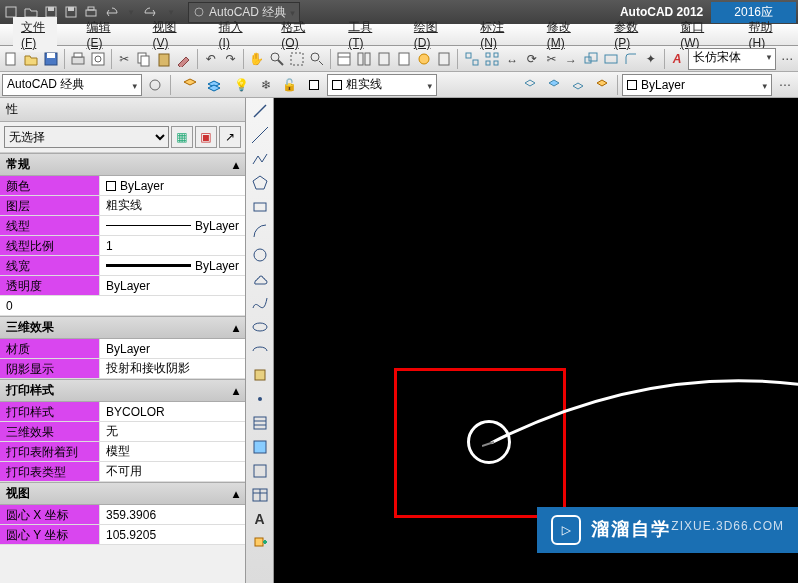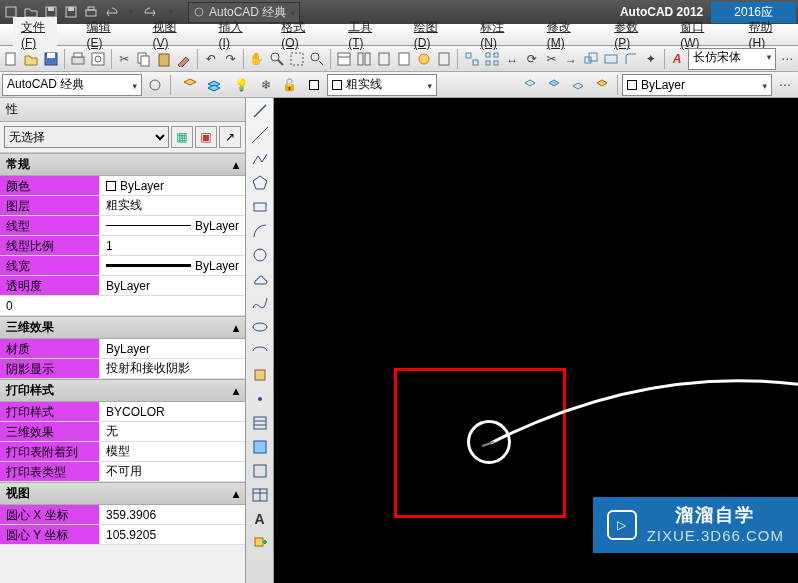--- a/index.html
+++ b/index.html
@@ -47,23 +47,23 @@
 .linesamp.thick { height: 3px; }
 
 .draw-toolbar { width: 28px; background: linear-gradient(#f5f5f5,#dcdcdc); border-right: 1px solid #999; display: flex; flex-direction: column; align-items: center; padding: 2px 0; gap: 2px; }
 .dtbtn { width: 22px; height: 22px; display: inline-flex; align-items: center; justify-content: center; color: #305080; }
 
 .canvas { flex: 1; background: #000; position: relative; overflow: hidden; }
 .red-box { position: absolute; border: 3px solid #e00; }
 .circ { position: absolute; border: 3px solid #fff; border-radius: 50%; }
 .watermark { position: absolute; right: 0; bottom: 30px; background: #1a6fb3; color: #fff; padding: 8px 14px; display: flex; align-items: center; gap: 10px; }
 .watermark .logo { width: 30px; height: 30px; border: 2px solid #fff; border-radius: 6px; display: flex; align-items: center; justify-content: center; }
-.watermark .txt { display: flex; flex-direction: column; line-height: 1.2; align-items: center; }
+.watermark .txt { display: flex; line-height: 1.2; }
 .watermark .big { font-size: 18px; font-weight: bold; letter-spacing: 2px; }
-.watermark .sm { font-size: 15px; letter-spacing: 1px; color: #cde; }
+.watermark .sm { font-size: 12px; letter-spacing: 1px; color: #cde; }
 
 .dd::after { content: "▾"; font-size: 9px; color: #444; }
 svg { display: block; }
 </style>
 </head>
 <body>
 
 <div class="titlebar">
   <div class="qat">
     <span class="tbtn">

